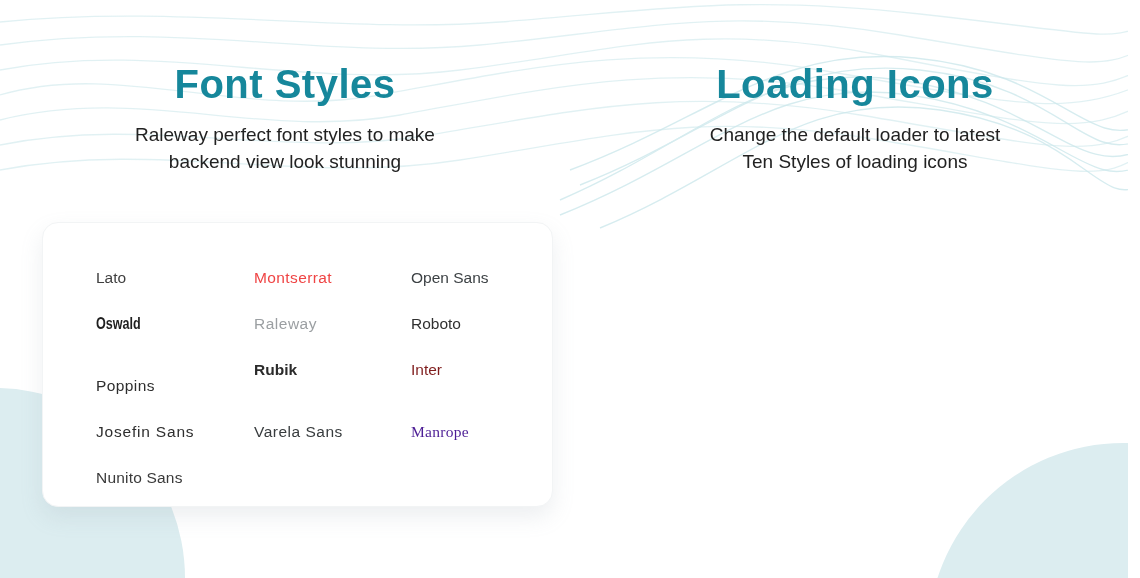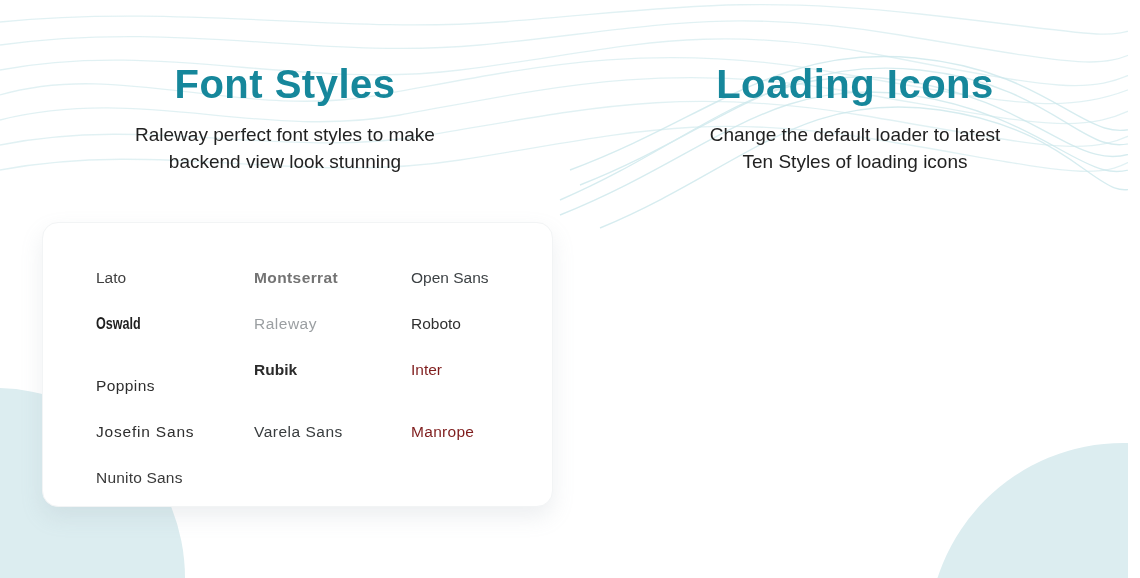--- a/index.html
+++ b/index.html
@@ -26,28 +26,28 @@
 
   .font-grid { display:grid; grid-template-columns:158px 157px 1fr; row-gap:28px;
                padding:46px 10px 0 53px; font-size:15.5px; color:#3c3c3c; line-height:18px; }
   .font-item { white-space:nowrap; }
 
   .f-lato    { color:#3f3f3f; }
   .f-oswald  { font-weight:bold; color:#1f1f1f; transform:scaleX(0.74); transform-origin:left center; font-size:17px; }
   .f-poppins { color:#2e2e2e; letter-spacing:0.4px;margin-top:16px; }
   .f-josefin { letter-spacing:0.8px; color:#2e2e2e; }
   .f-nunito  { color:#3a3a3a; letter-spacing:0.2px; }
-  .f-montserrat { color:#737373; letter-spacing:0.4px;font-weight:bold; }
+  .f-montserrat { color:#ef4444; letter-spacing:0.4px; }
   .f-raleway { color:#9b9fa2; letter-spacing:0.5px; }
   .f-rubik   { font-weight:bold; color:#2b2b2b; }
   .f-varela  { color:#383c3e; letter-spacing:0.5px; }
   .f-opensans{ color:#3d4245; }
   .f-roboto  { color:#303030; }
   .f-inter   { color:#7f1d1d; }
-  .f-manrope { color:#7f1d1d; letter-spacing:0.3px; }
+  .f-manrope { color:#4c1d95; letter-spacing:0.3px;font-family:Liberation Serif, serif; }
 </style>
 </head>
 <body>
 
 <div class="page">
 
   <svg class="waves" viewBox="0 0 1140 240" fill="none" xmlns="http://www.w3.org/2000/svg">
     <g stroke="#d8edf0" stroke-width="1.3" opacity="0.75">
       <path d="M0,95 C120,60 240,120 380,95 S640,40 820,70 S1060,120 1140,85"></path>
       <path d="M0,120 C140,85 260,140 400,115 S660,60 840,90 S1080,140 1140,105"></path>

